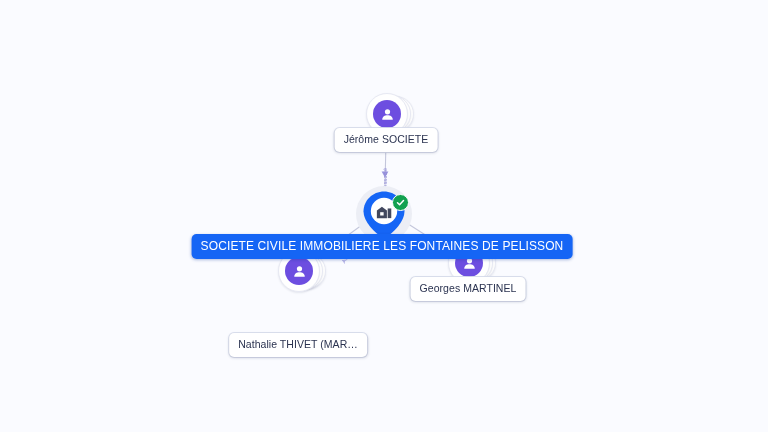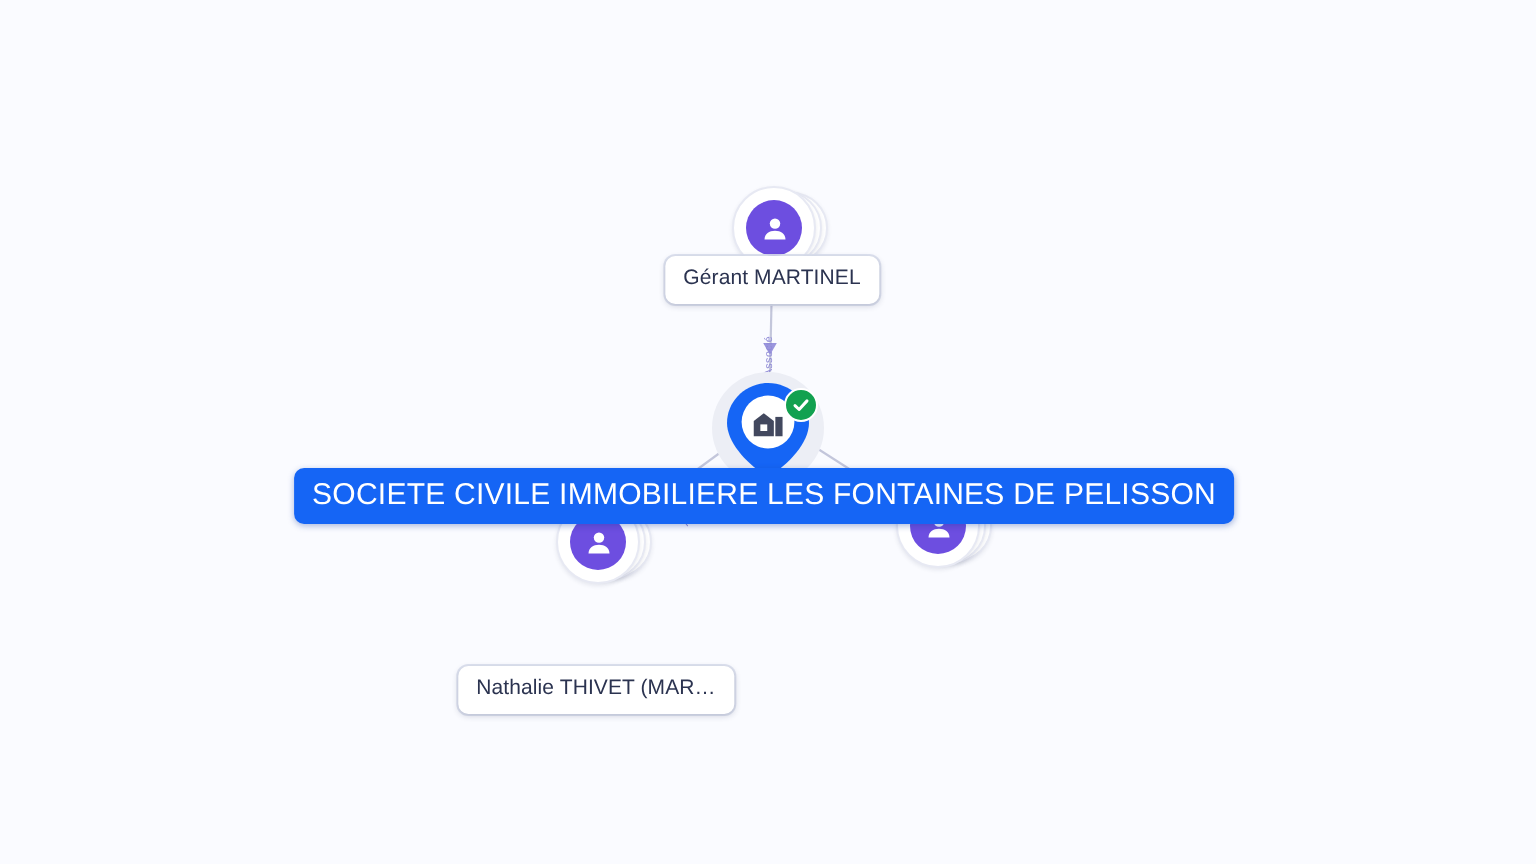--- a/index.html
+++ b/index.html
@@ -114,21 +114,21 @@
     align-items: center;
     justify-content: center;
   }
   .company-check svg { display: block; }
 
   .company-label {
     position: absolute;
     transform: translateX(-50%);
     background: #1565f5;
     color: #ffffff;
-    font-size: 15px;
+    font-size: 12px;
     line-height: 1;
     letter-spacing: 0.12px;
     padding: 6px 9px 7px 9px;
     border-radius: 5px;
     white-space: nowrap;
     box-shadow: 0 1px 3px rgba(20,60,160,0.35);
     text-align: right;
   }
 
   
@@ -185,21 +185,21 @@
       <div class="stack-card c1">
         <div class="avatar-circle">
           <svg width="17" height="17" viewBox="0 0 24 24" fill="#ffffff">
             <circle cx="12" cy="8.2" r="3.7"></circle>
             <path d="M4.6 19.4c0-4.1 3.3-6.2 7.4-6.2s7.4 2.1 7.4 6.2z"></path>
           </svg>
         </div>
       </div>
     </div>
   </div>
-  <div class="node-label" style="left:386px; top:128px;">Gérant MARTINEL</div>
+  <div class="node-label" style="left:386px; top:128px;">Jérôme SOCIETE</div>
 
   <div class="node" style="left:298px; top:270px;">
     <div class="person-stack">
       <div class="stack-card c3"></div>
       <div class="stack-card c2"></div>
       <div class="stack-card c1">
         <div class="avatar-circle">
           <svg width="17" height="17" viewBox="0 0 24 24" fill="#ffffff">
             <circle cx="12" cy="8.2" r="3.7"></circle>
             <path d="M4.6 19.4c0-4.1 3.3-6.2 7.4-6.2s7.4 2.1 7.4 6.2z"></path>
@@ -217,20 +217,21 @@
       <div class="stack-card c1">
         <div class="avatar-circle">
           <svg width="17" height="17" viewBox="0 0 24 24" fill="#ffffff">
             <circle cx="12" cy="8.2" r="3.7"></circle>
             <path d="M4.6 19.4c0-4.1 3.3-6.2 7.4-6.2s7.4 2.1 7.4 6.2z"></path>
           </svg>
         </div>
       </div>
     </div>
   </div>
+  <div class="node-label" style="left:468px; top:277px;">Georges MARTINEL</div>
 
   <div class="node" style="left:384px; top:214px;">
     <div class="company-halo"></div>
     <div class="company-pin">
       <svg width="44" height="50" viewBox="0 0 44 50">
         <path d="M22 1.5
                  C10.7 1.5 1.5 10.5 1.5 21.5
                  C1.5 31.5 12.0 42.5 22 48.5
                  C32.0 42.5 42.5 31.5 42.5 21.5
                  C42.5 10.5 33.3 1.5 22 1.5 Z" fill="#1565f5"></path>

